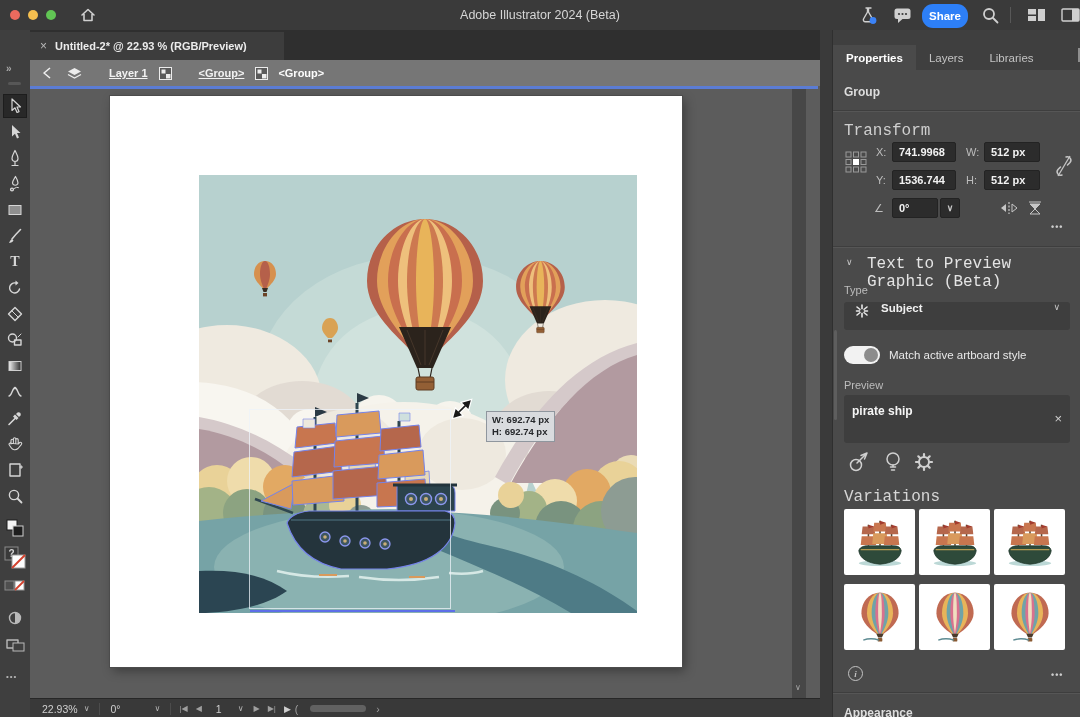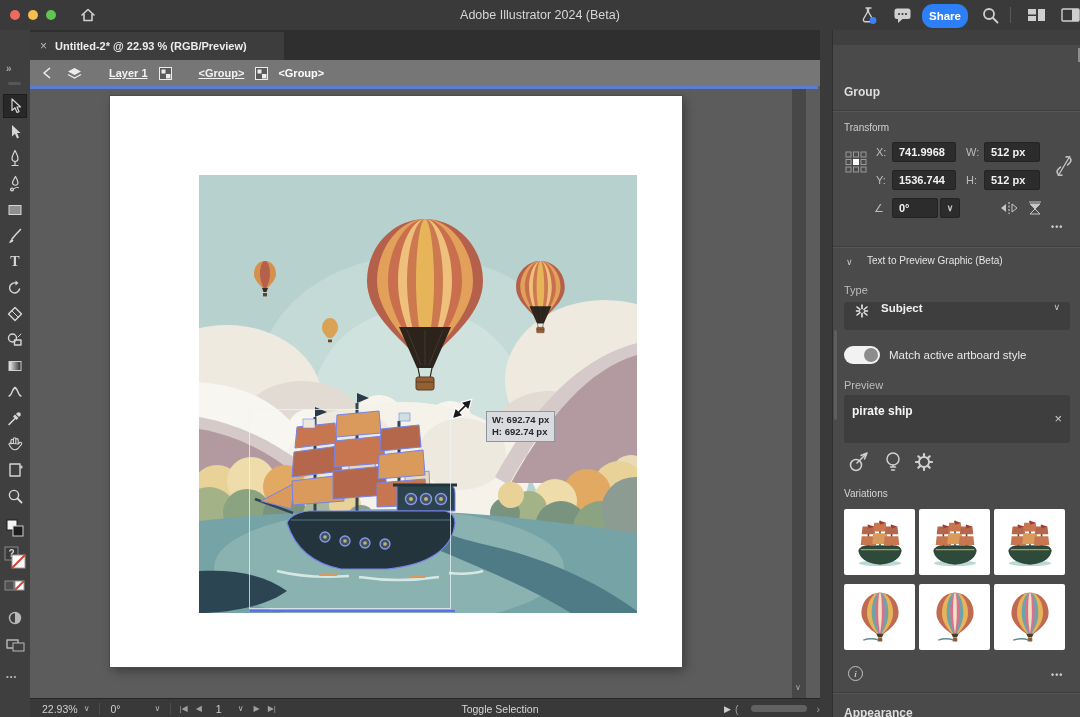--- a/index.html
+++ b/index.html
@@ -68,21 +68,21 @@
   
   .dockgap{left:820px;top:30px;width:12px;height:687px;background:#3a3a3a;}
   .dock{left:832px;top:30px;width:248px;height:687px;background:#4a4a4a;border-left:1px solid #2f2f2f;box-sizing:border-box;overflow:hidden;}
   .dock-top{left:0;top:0;width:248px;height:15px;background:#3f3f3f;}
   .ptabs{left:0;top:15px;width:248px;height:25px;background:#3f3f3f;display:flex;align-items:flex-end;}
   .ptab{height:25px;display:flex;align-items:center;padding:0 13px;font-size:11.5px;color:#c3c3c3;}
   .ptab.active{background:#4a4a4a;color:#ffffff;font-weight:bold;}
   .sliver{left:245px;top:18px;width:3px;height:14px;background:#8f8f8f;}
   .p-label{color:#bdbdbd;font-size:11px;}
   .p-head{color:#dedede;font-size:12px;font-weight:bold;}
-  .p-sub{color:#cfcfcf;font-size:10px;}
+  .p-sub{color:#cfcfcf;font-size:16px;font-family:Liberation Mono, monospace;}
   .valbox{background:#2c2c2c;border:1px solid #232323;border-radius:2px;color:#f2f2f2;
           font-size:11px;font-weight:bold;display:flex;align-items:center;padding:0 6px;box-sizing:border-box;height:20px;}
   .pdivider{left:0;width:248px;height:1px;background:#3e3e3e;border-bottom:1px solid #565656;}
   .chev{color:#c9c9c9;font-size:9px;}
   .dots{color:#cdcdcd;font-size:9px;letter-spacing:1px;font-weight:bold;}
   .dropdown{left:11px;width:226px;height:28px;background:#3e3e3e;border-radius:3px;
             display:flex;}
   .dd-label{color:#f0f0f0;font-size:11.5px;font-weight:bold;margin-left:10px;flex:1;}
   .toggle{left:11px;width:36px;height:18px;background:#f2f2f2;border-radius:9px;}
   .knob{position:absolute;right:2px;top:2px;width:14px;height:14px;border-radius:50%;background:#8c8c8c;}
@@ -517,36 +517,40 @@
   </div>
   <div class="sb-sep"></div>
   <div class="sb-item">
     <span class="sb-nav">|◀</span>
     <span class="sb-nav">◀</span>
     <span style="margin:0 10px">1</span>
     <span class="sb-chev">∨</span>
     <span class="sb-nav">▶</span>
     <span class="sb-nav">▶|</span>
   </div>
-  <div class="sb-toggle">Toggle Selection</div>
   <div class="sb-item">
       <span class="sb-nav" style="color:#cfcfcf;font-size:9px">▶</span>
     </div>
   <div class="sb-item">
       <span style="color:#9f9f9f">(</span>
     </div>
   <div class="hthumb"></div>
   <div class="sb-item" style="margin-left:10px">
       <span style="color:#9f9f9f">›</span>
     </div>
 </div>
 
 <div class="abs dockgap"></div>
 <div class="abs dock">
   <div class="abs dock-top"></div>
+  <div class="abs ptabs">
+    <div class="ptab active">Properties</div>
+    <div class="ptab">Layers</div>
+    <div class="ptab">Libraries</div>
+  </div>
   <div class="abs sliver"></div>
   <div class="abs pscroll"></div>
 
   <div class="abs p-head" style="left:11px;top:55px">Group</div>
   <div class="abs pdivider" style="top:80px"></div>
 
   <div class="abs p-sub" style="left:11px;top:92px">Transform</div>
   <svg class="abs" style="left:11px;top:120px" width="24" height="24">
     <g fill="none" stroke="#9a9a9a">
         <rect x="2" y="2" width="5" height="5"></rect>

